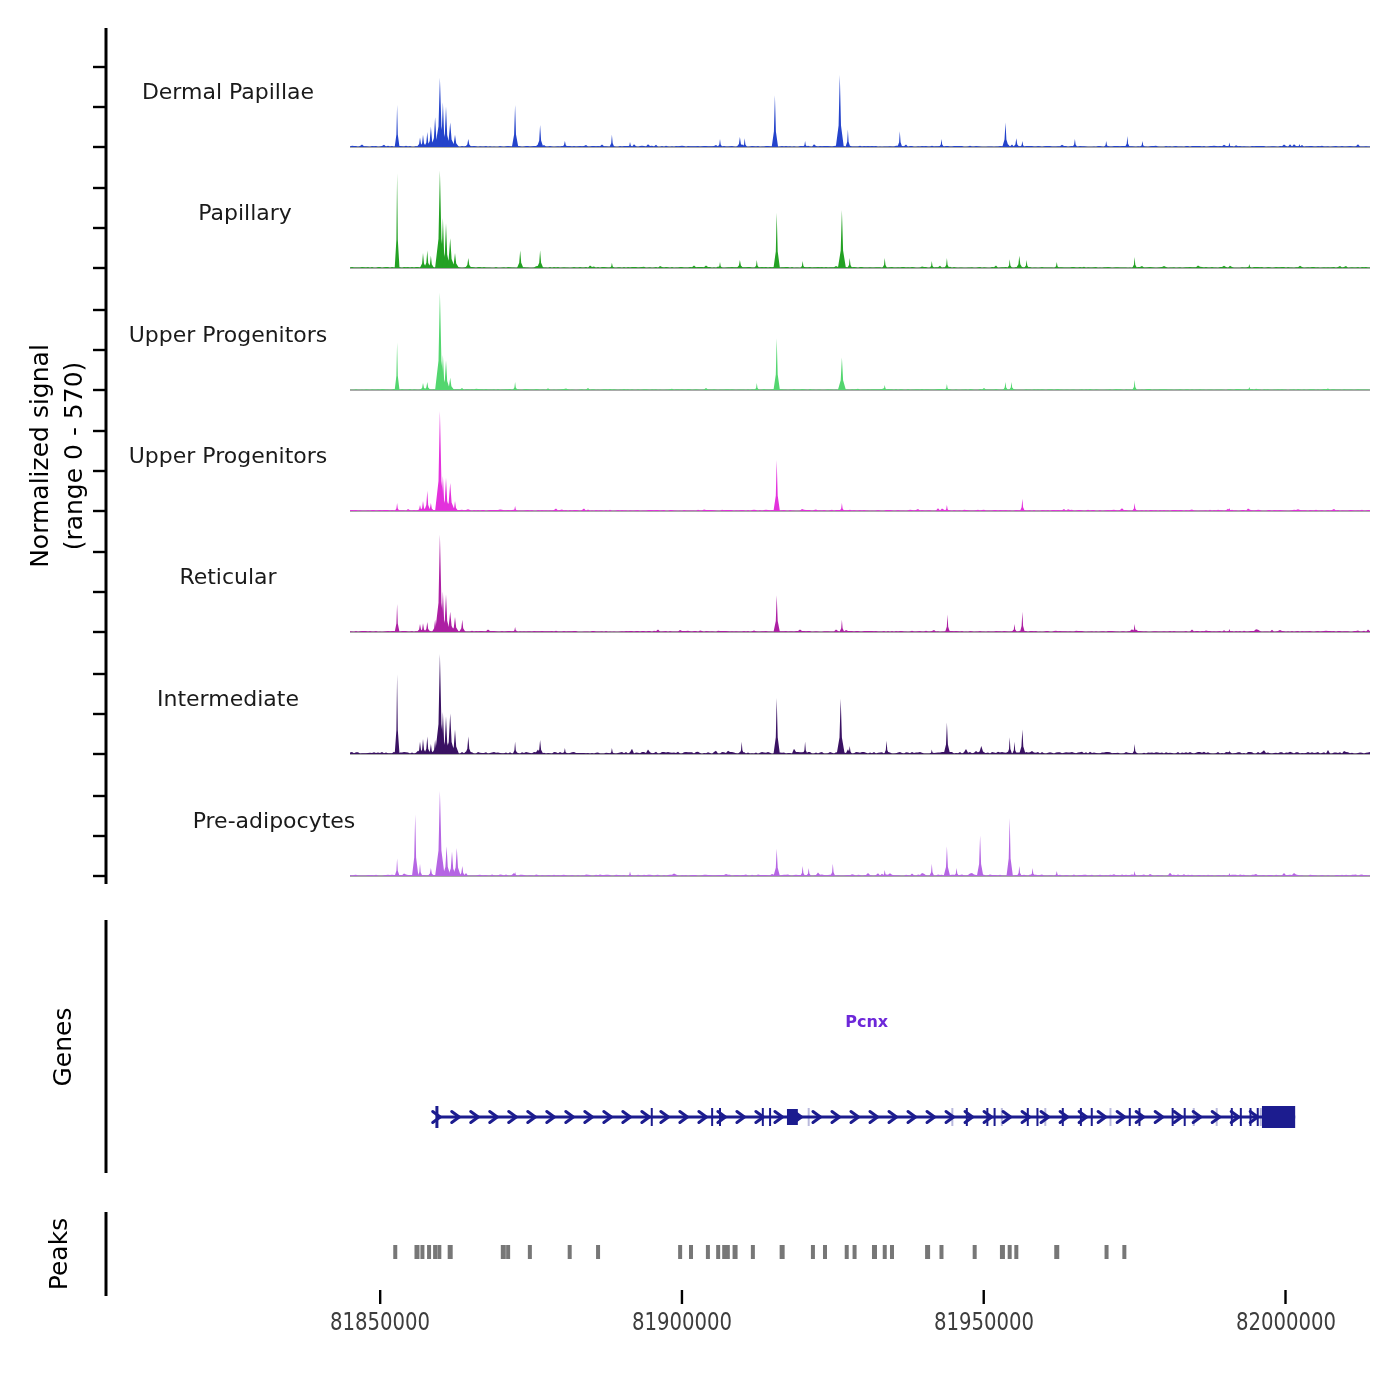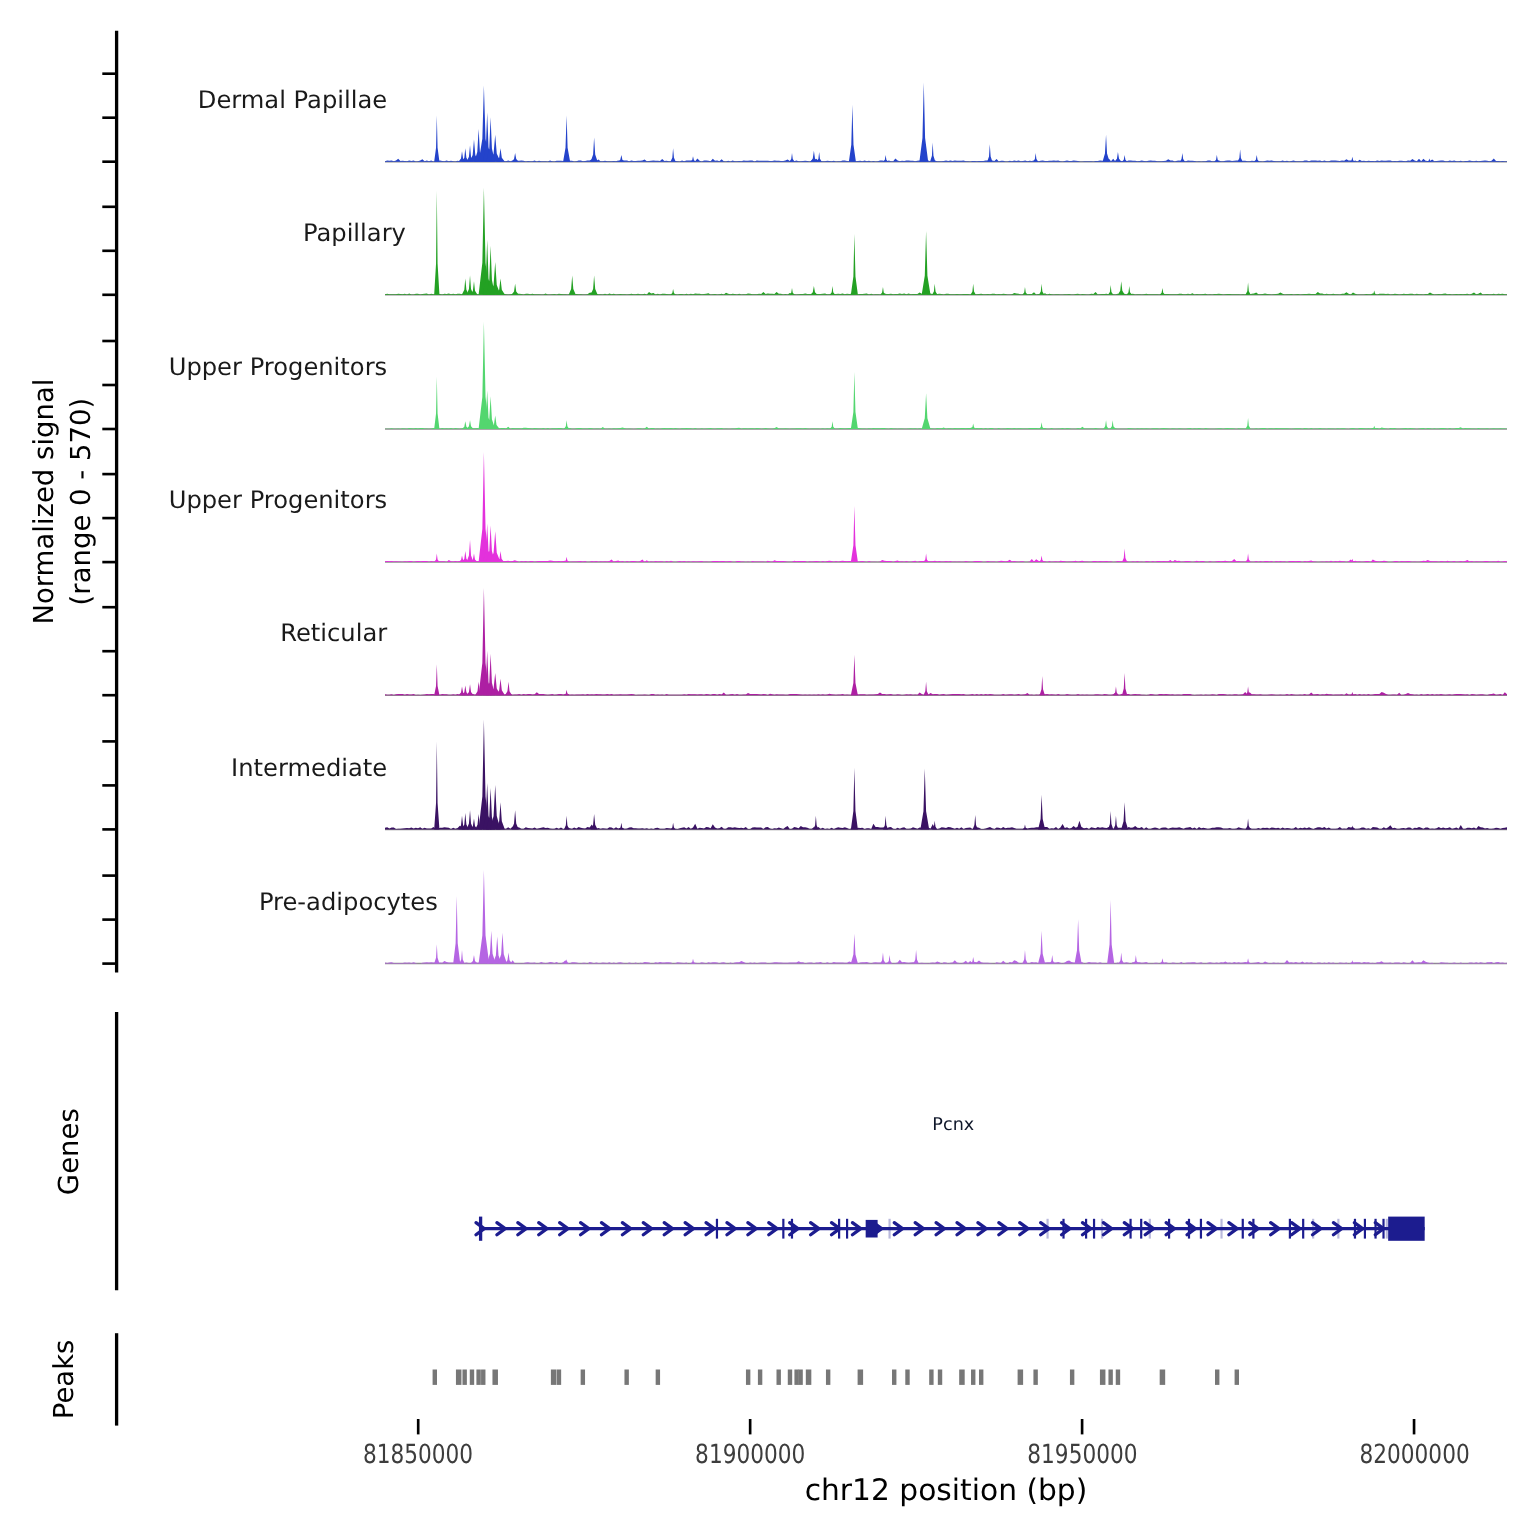--- a/index.html
+++ b/index.html
@@ -1,27 +1,27 @@
 <!DOCTYPE html>
 <html><head>
 <meta charset="utf-8">
 <style>
   html,body{margin:0;padding:0;background:#fff;}
   #figure{position:relative;width:1400px;height:1400px;background:#ffffff;overflow:hidden;
           font-family:"DejaVu Sans","Liberation Sans",sans-serif;color:#000;}
   #chart{position:absolute;left:0;top:0;}
-  .track-label{position:absolute;left:104px;width:248px;text-align:right;
+  .track-label{position:absolute;left:104px;width:248px;text-align:center;
                font-size:22px;line-height:24px;color:#1a1a1a;white-space:nowrap;}
   .ylab{position:absolute;left:57px;top:456px;transform:translate(-50%,-50%) rotate(-90deg);
         text-align:center;font-size:25px;line-height:34px;white-space:nowrap;color:#000;}
   .sec-label{position:absolute;transform:translate(-50%,-50%) rotate(-90deg);
              font-size:25px;white-space:nowrap;color:#000;}
   #genes-label{left:62px;top:1047px;}
   #peaks-label{left:58px;top:1254px;}
-  #gene-name{position:absolute;top:1012px;font-size:16px;color:#0f172a;transform:translateX(-50%);white-space:nowrap;}
+  #gene-name{position:absolute;top:1012px;font-size:16px;color:#6d28d9;transform:translateX(-50%);white-space:nowrap;font-weight:bold;}
   .xtick-label{position:absolute;top:1308px;transform:translateX(-50%) scaleX(0.82);
                font-size:24px;color:#3d3d3d;white-space:nowrap;}
   #xtitle{position:absolute;top:1340px;left:860px;transform:translateX(-50%);
           font-size:27px;color:#000;white-space:nowrap;}
 </style>
 </head>
 <body>
 
 <div id="figure">
   <svg id="chart" width="1400" height="1400">
@@ -391,14 +391,13 @@
   <div class="sec-label" id="genes-label">Genes</div>
   <div class="sec-label" id="peaks-label">Peaks</div>
 
   <div id="gene-name" style="left: 866.639px;">Pcnx</div>
 
   <div class="xtick-label" style="left: 380.178px;">81850000</div>
   <div class="xtick-label" style="left: 681.953px;">81900000</div>
   <div class="xtick-label" style="left: 983.728px;">81950000</div>
   <div class="xtick-label" style="left: 1285.5px;">82000000</div>
 
-  <div id="xtitle">chr12 position (bp)</div>
 </div>
 
 </body></html>

